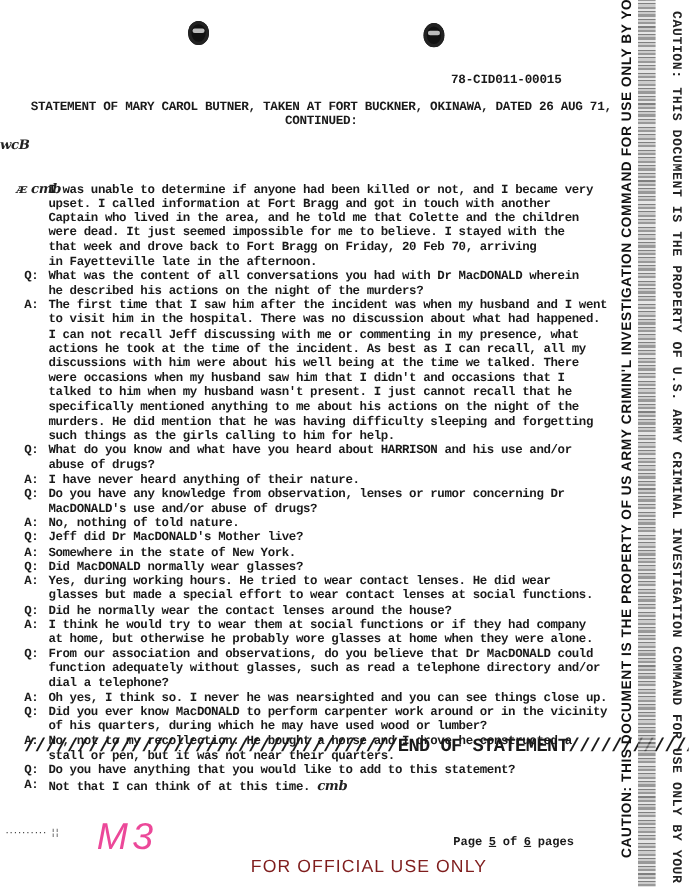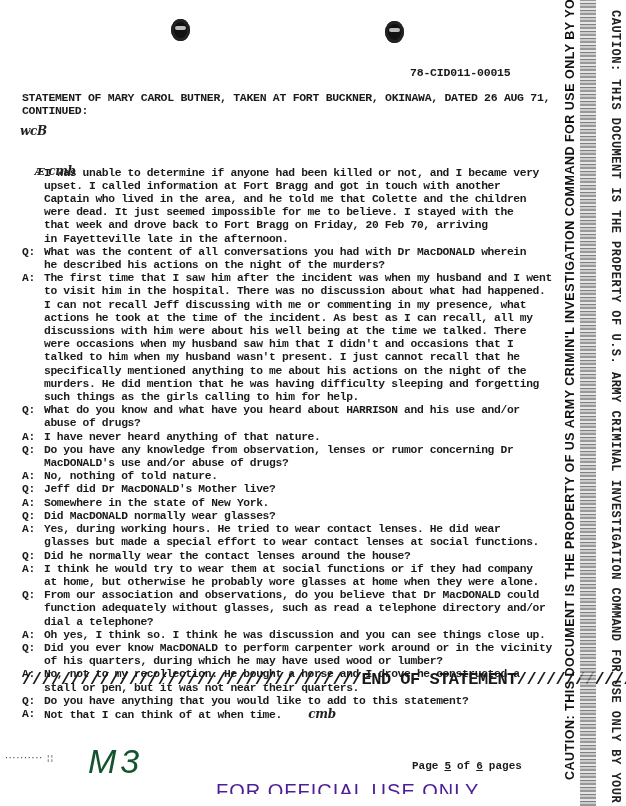--- a/index.html
+++ b/index.html
@@ -9,33 +9,33 @@
   }
   .hole {
     position: absolute; width: 19px; height: 22px; border-radius: 50%;
     background: #111; box-shadow: inset 0 0 0 3px #222;
   }
   .hole::after {
     content: ""; position: absolute; left: 4px; top: 7px; width: 11px; height: 4px;
     background: #bbb; border-radius: 2px;
   }
   .docnum { position: absolute; left: 410px; top: 66px; font-size: 11.5px; font-weight: bold; letter-spacing: -0.2px; }
-  .heading { position: absolute; left: 22px; top: 91px; font-size: 11.5px; font-weight: bold; line-height: 13px; width: 540px; letter-spacing: -0.3px; }
+  .heading { position: absolute; left: 22px; top: 91px; font-size: 11.5px; font-weight: bold; line-height: 13px; width: 540px; letter-spacing: -0.3px; text-align: center; }
   .body-text { position: absolute; left: 22px; top: 127px; width: 540px; font-size: 11.3px; font-weight: bold; line-height: 13.2px; letter-spacing: -0.35px; }
   .qa { display: flex; }
   .qa .lbl { width: 22px; flex: none; }
   .qa .txt { flex: 1; white-space: pre-line; }
   .intro { padding-left: 22px; white-space: pre-line; position: relative; }
-  .initials { position: absolute; font-family: "DejaVu Serif", serif; font-style: italic; font-size: 12px; color: #222; margin-left: 20px; }
+  .initials { position: absolute; font-family: "DejaVu Serif", serif; font-style: italic; font-size: 12px; color: #222; }
   .end-line { position: absolute; left: 22px; top: 670px; font-size: 17px; font-weight: bold; letter-spacing: -0.5px; white-space: nowrap; }
-  .m3 { position: absolute; left: 88px; top: 742px; font-family: "Liberation Sans", sans-serif; font-style: italic; font-size: 34px; color: #14532d; letter-spacing: 4px; }
+  .m3 { position: absolute; left: 88px; top: 742px; font-family: "Liberation Sans", sans-serif; font-style: italic; font-size: 34px; color: #ec4899; letter-spacing: 4px; }
   .smudge-left { position: absolute; left: 4px; top: 753px; font-size: 8px; color: #333; letter-spacing: -1px; }
   .pagenum { position: absolute; left: 412px; top: 760px; font-size: 11px; font-weight: bold; }
   .pagenum u { padding: 0 6px; }
-  .fouo { position: absolute; left: 216px; top: 780px; font-family: "Liberation Sans", sans-serif; font-size: 20px; letter-spacing: 1px; color: #4c1d95; height: 14px; overflow: hidden; }
+  .fouo { position: absolute; left: 228px; top: 780px; font-family: "Liberation Sans", sans-serif; font-size: 16px; letter-spacing: 1px; color: #7f1d1d; height: 14px; overflow: hidden; }
   .strip { position: absolute; left: 580px; top: 0; width: 16px; height: 806px;
     background: repeating-linear-gradient(0deg, #777 0 2px, #bbb 2px 4px, #555 4px 5px, #ddd 5px 7px); opacity: 0.75; }
   .vert-left {
     position: absolute; left: 563px; top: 780px; transform-origin: 0 0; transform: rotate(-90deg);
     font-family: "Liberation Sans", sans-serif; font-weight: bold; font-size: 12.5px; white-space: nowrap; letter-spacing: 0.5px; color: #111;
   }
   .vert-right {
     position: absolute; left: 622px; top: 10px; transform-origin: 0 0; transform: rotate(90deg);
     font-family: "Liberation Mono", monospace; font-weight: bold; font-size: 12px; white-space: nowrap; letter-spacing: 0.5px; color: #222;
   }
@@ -82,21 +82,21 @@
 murders.  He did mention that he was having difficulty sleeping and forgetting
 such things as the girls calling to him for help.</span>
       </div>
     <div class="qa">
         <span class="lbl">Q:</span>
         <span class="txt">What do you know and what have you heard about HARRISON and his use and/or
 abuse of drugs?</span>
       </div>
     <div class="qa">
         <span class="lbl">A:</span>
-        <span class="txt">I have never heard anything of that nature.</span>
+        <span class="txt">I have never heard anything of their nature.</span>
       </div>
     <div class="qa">
         <span class="lbl">Q:</span>
         <span class="txt">Do you have any knowledge from observation, lenses or rumor concerning Dr
 MacDONALD's use and/or abuse of drugs?</span>
       </div>
     <div class="qa">
         <span class="lbl">A:</span>
         <span class="txt">No, nothing of told nature.</span>
       </div>
@@ -127,39 +127,39 @@
 at home, but otherwise he probably wore glasses at home when they were alone.</span>
       </div>
     <div class="qa">
         <span class="lbl">Q:</span>
         <span class="txt">From our association and observations, do you believe that Dr MacDONALD could
 function adequately without glasses, such as read a telephone directory and/or
 dial a telephone?</span>
       </div>
     <div class="qa">
         <span class="lbl">A:</span>
-        <span class="txt">Oh yes, I think so.  I think he was discussion and you can see things close up.</span>
+        <span class="txt">Oh yes, I think so.  I never he was nearsighted and you can see things close up.</span>
       </div>
     <div class="qa">
         <span class="lbl">Q:</span>
         <span class="txt">Did you ever know MacDONALD to perform carpenter work around or in the vicinity
 of his quarters, during which he may have used wood or lumber?</span>
       </div>
     <div class="qa">
         <span class="lbl">A:</span>
         <span class="txt">No, not to my recollection.  He bought a horse and I drove he constructed a
 stall or pen, but it was not near their quarters.</span>
       </div>
     <div class="qa">
         <span class="lbl">Q:</span>
         <span class="txt">Do you have anything that you would like to add to this statement?</span>
       </div>
     <div class="qa">
         <span class="lbl">A:</span>
-        <span class="txt"><span>Not that I can think of at when time.</span> <span class="initials" style="position:static;">cmb</span></span>
+        <span class="txt"><span>Not that I can think of at this time.</span> <span class="initials" style="position:static;">cmb</span></span>
       </div>
   </div>
 </div>
 
 <div class="end-line">///////////////////////////////////END OF STATEMENT///////////////////////////////////</div>
 
 <div class="smudge-left">·········· ¦¦</div>
 <div class="m3">M3</div>
 
 <div class="pagenum">

